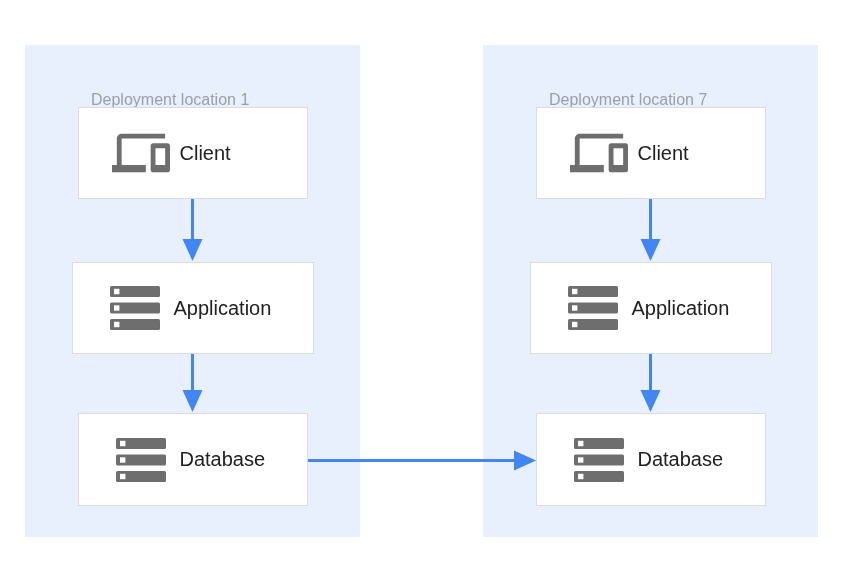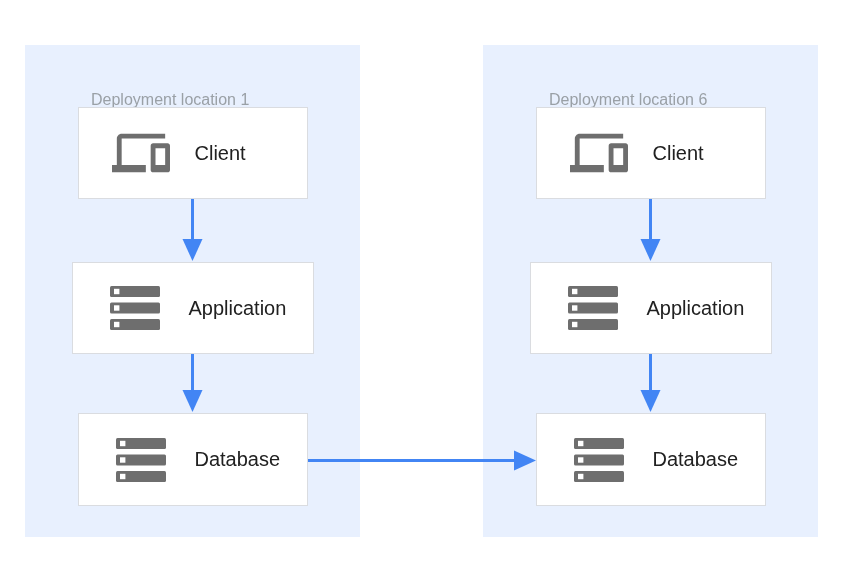--- a/index.html
+++ b/index.html
@@ -63,21 +63,21 @@
   .icon-slot {
     width: 64px;
     display: flex;
     align-items: center;
     justify-content: center;
     flex: 0 0 auto;
   }
   .icon-slot svg { display: block; }
 
   .node-label {
-    margin-left: 22px;
+    margin-left: 7px;
     font-size: 20px;
     color: var(--node-label);
     white-space: nowrap;
   }
 
   .edges {
     position: absolute;
     left: 0; top: 0;
     width: 852px; height: 578px;
     pointer-events: none;
@@ -133,21 +133,21 @@
             <rect x="4" y="19.3" width="5.4" height="5.4"></rect>
             <rect x="4" y="35.8" width="5.4" height="5.4"></rect>
           </g>
         </svg>
       </span>
       <span class="node-label">Database</span>
     </div>
   </div>
 
   <div class="zone zone-2">
-    <div class="zone-title">Deployment location 6</div>
+    <div class="zone-title">Deployment location 7</div>
 
     <div class="node node-client">
       <span class="icon-slot">
         <svg width="58" height="58" viewBox="0 0 24 24" aria-hidden="true">
           <path fill="var(--icon-gray)" d="M4 6h18V4H4c-1.1 0-2 .9-2 2v11H0v3h14v-3H4V6zm19 2h-6c-.55 0-1 .45-1 1v10c0 .55.45 1 1 1h6c.55 0 1-.45 1-1V9c0-.55-.45-1-1-1zm-1 9h-4v-7h4v7z"></path>
         </svg>
       </span>
       <span class="node-label">Client</span>
     </div>
 

